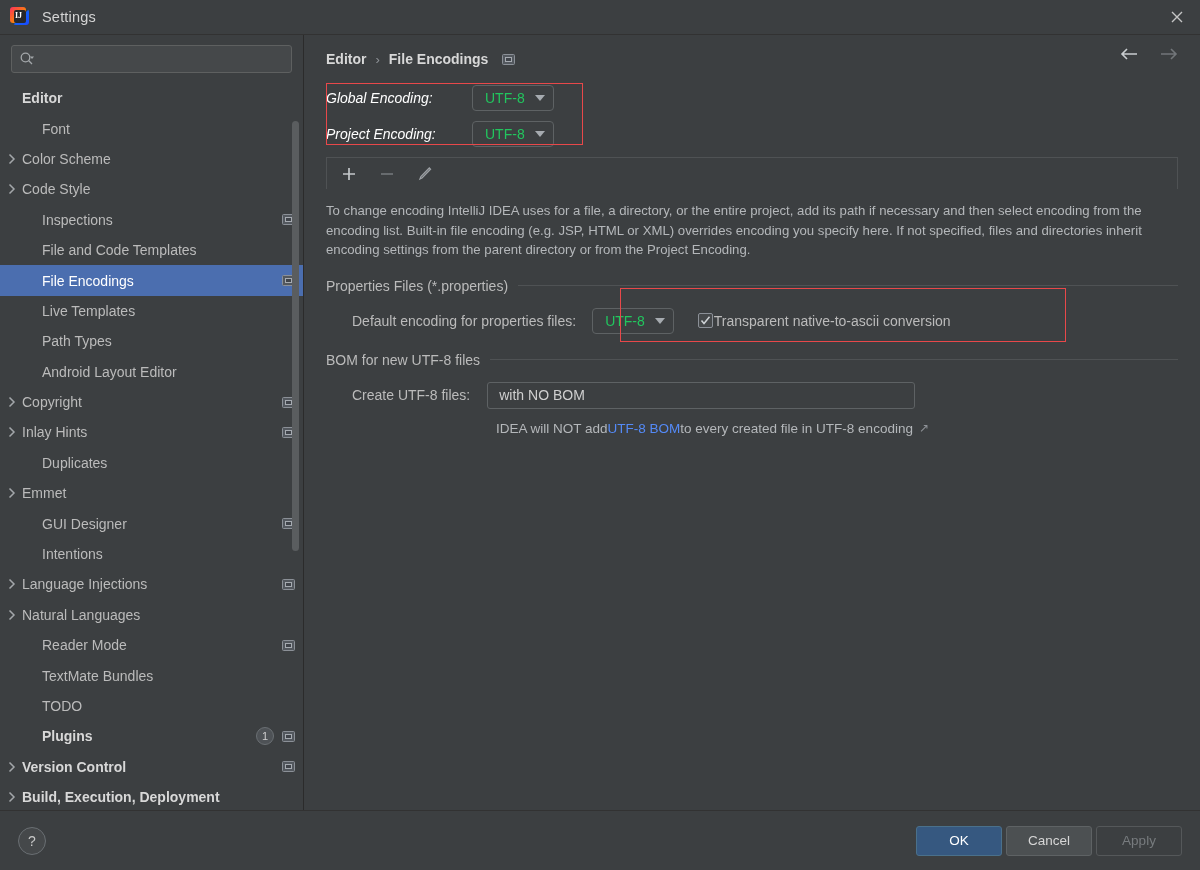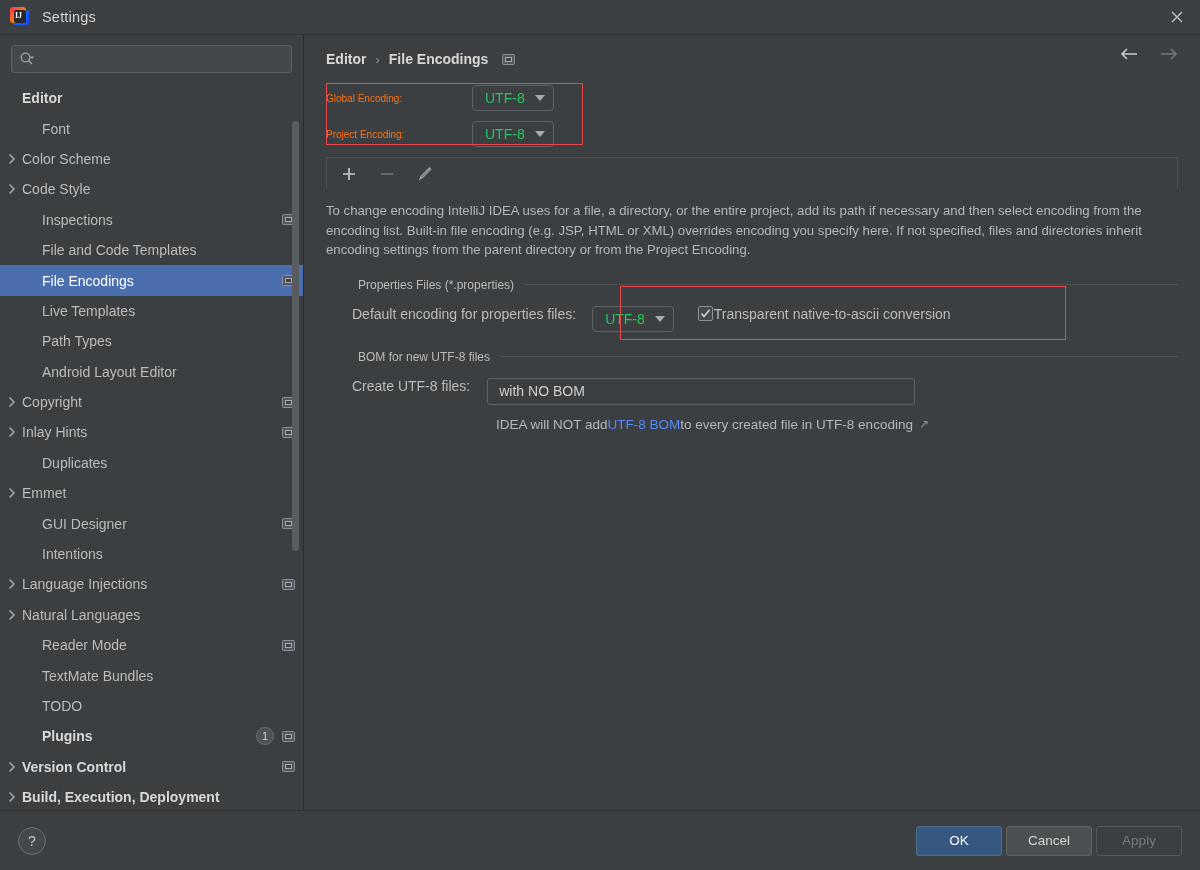--- a/index.html
+++ b/index.html
@@ -89,21 +89,21 @@
   .bc-icon { margin-left: 14px; }
   .nav-arrows { position:absolute; right: 20px; top: 8px; display:flex; gap: 18px; align-items:center;}
   .nav-arrows .navbtn { cursor:pointer; width:22px;height:22px;display:flex;align-items:center;justify-content:center;}
 
   .content { padding: 8px 22px 0 22px; position: relative; flex:1; min-height:0; }
 
   .hl-red { position: absolute; border: 1px solid #e8484a; pointer-events:none; }
   #hl-encodings { left: 0px; top: 0px; width: 257px; height: 62px; }
 
   .enc-row { display: flex; align-items: center; height: 30px; margin-bottom: 6px; }
-  .enc-label { font-size: 10px; color: #f97316; width: 146px; }
+  .enc-label { font-size: 14px; color: #ffffff; width: 146px; font-style: italic; }
   .combo {
     height: 26px; border: 1px solid #5e6264; border-radius: 4px; background: #3c3f41;
     display: inline-flex; align-items: center; padding: 0 8px 0 12px; cursor: pointer;
     font-size: 14px; color: #22c55e; min-width: 78px; justify-content: space-between; gap: 10px;
   }
   .combo .caret { width:0;height:0;border-left:5px solid transparent;border-right:5px solid transparent;border-top:6px solid #a6abb0; }
 
   
   .table-toolbar {
     margin-top: 8px; height: 32px; border: 1px solid #4f5254; border-bottom: none;
@@ -119,24 +119,24 @@
   .th.path { flex: 0 0 403px; border-right: 1px solid #4f5254; }
   .th.encoding { flex: 1; }
   .sort-asc { width:0;height:0;border-left:5px solid transparent;border-right:5px solid transparent;border-bottom:6px solid #a6abb0; }
   .tbl-body { flex:1; display:flex; align-items:center; justify-content:center; background:#3c3f41; }
   .empty-msg { color: #7c7f82; font-size: 14px; }
 
   .desc { margin-top: 12px; font-size: 13.2px; line-height: 19.5px; color: #b4b7ba; padding-right: 8px; }
 
   .group { margin-top: 18px; }
   .group-title-row { display:flex; align-items:center; gap: 10px; }
-  .group-title { font-size: 12px; color:#bbbbbb; white-space:nowrap;margin-left:32px; }
+  .group-title { font-size: 14px; color:#bbbbbb; white-space:nowrap; }
   .group-line { flex:1; height:1px; background:#4f5254; }
 
-  .field-row { display:flex; align-items:flex-start; margin-top: 14px; }
+  .field-row { display:flex; align-items:center; margin-top: 14px; }
   .field-label { font-size: 14px; color:#bbbbbb; }
 
   .cbx { width: 15px; height: 15px; border: 1px solid #8b9097; border-radius: 2px; background:#45484a;
          display:flex; align-items:center; justify-content:center; cursor:pointer; flex:none; }
   .cbx svg { display:block; }
   .cbx-label { font-size: 14px; color:#bbbbbb; margin-left: 1px; cursor:pointer;}
 
   .wide-combo {
     height: 27px; border:1px solid #5e6264; border-radius:3px; background:#3c3f41;
     display:flex; align-items:center; justify-content: space-between; padding: 0 10px 0 11px;

